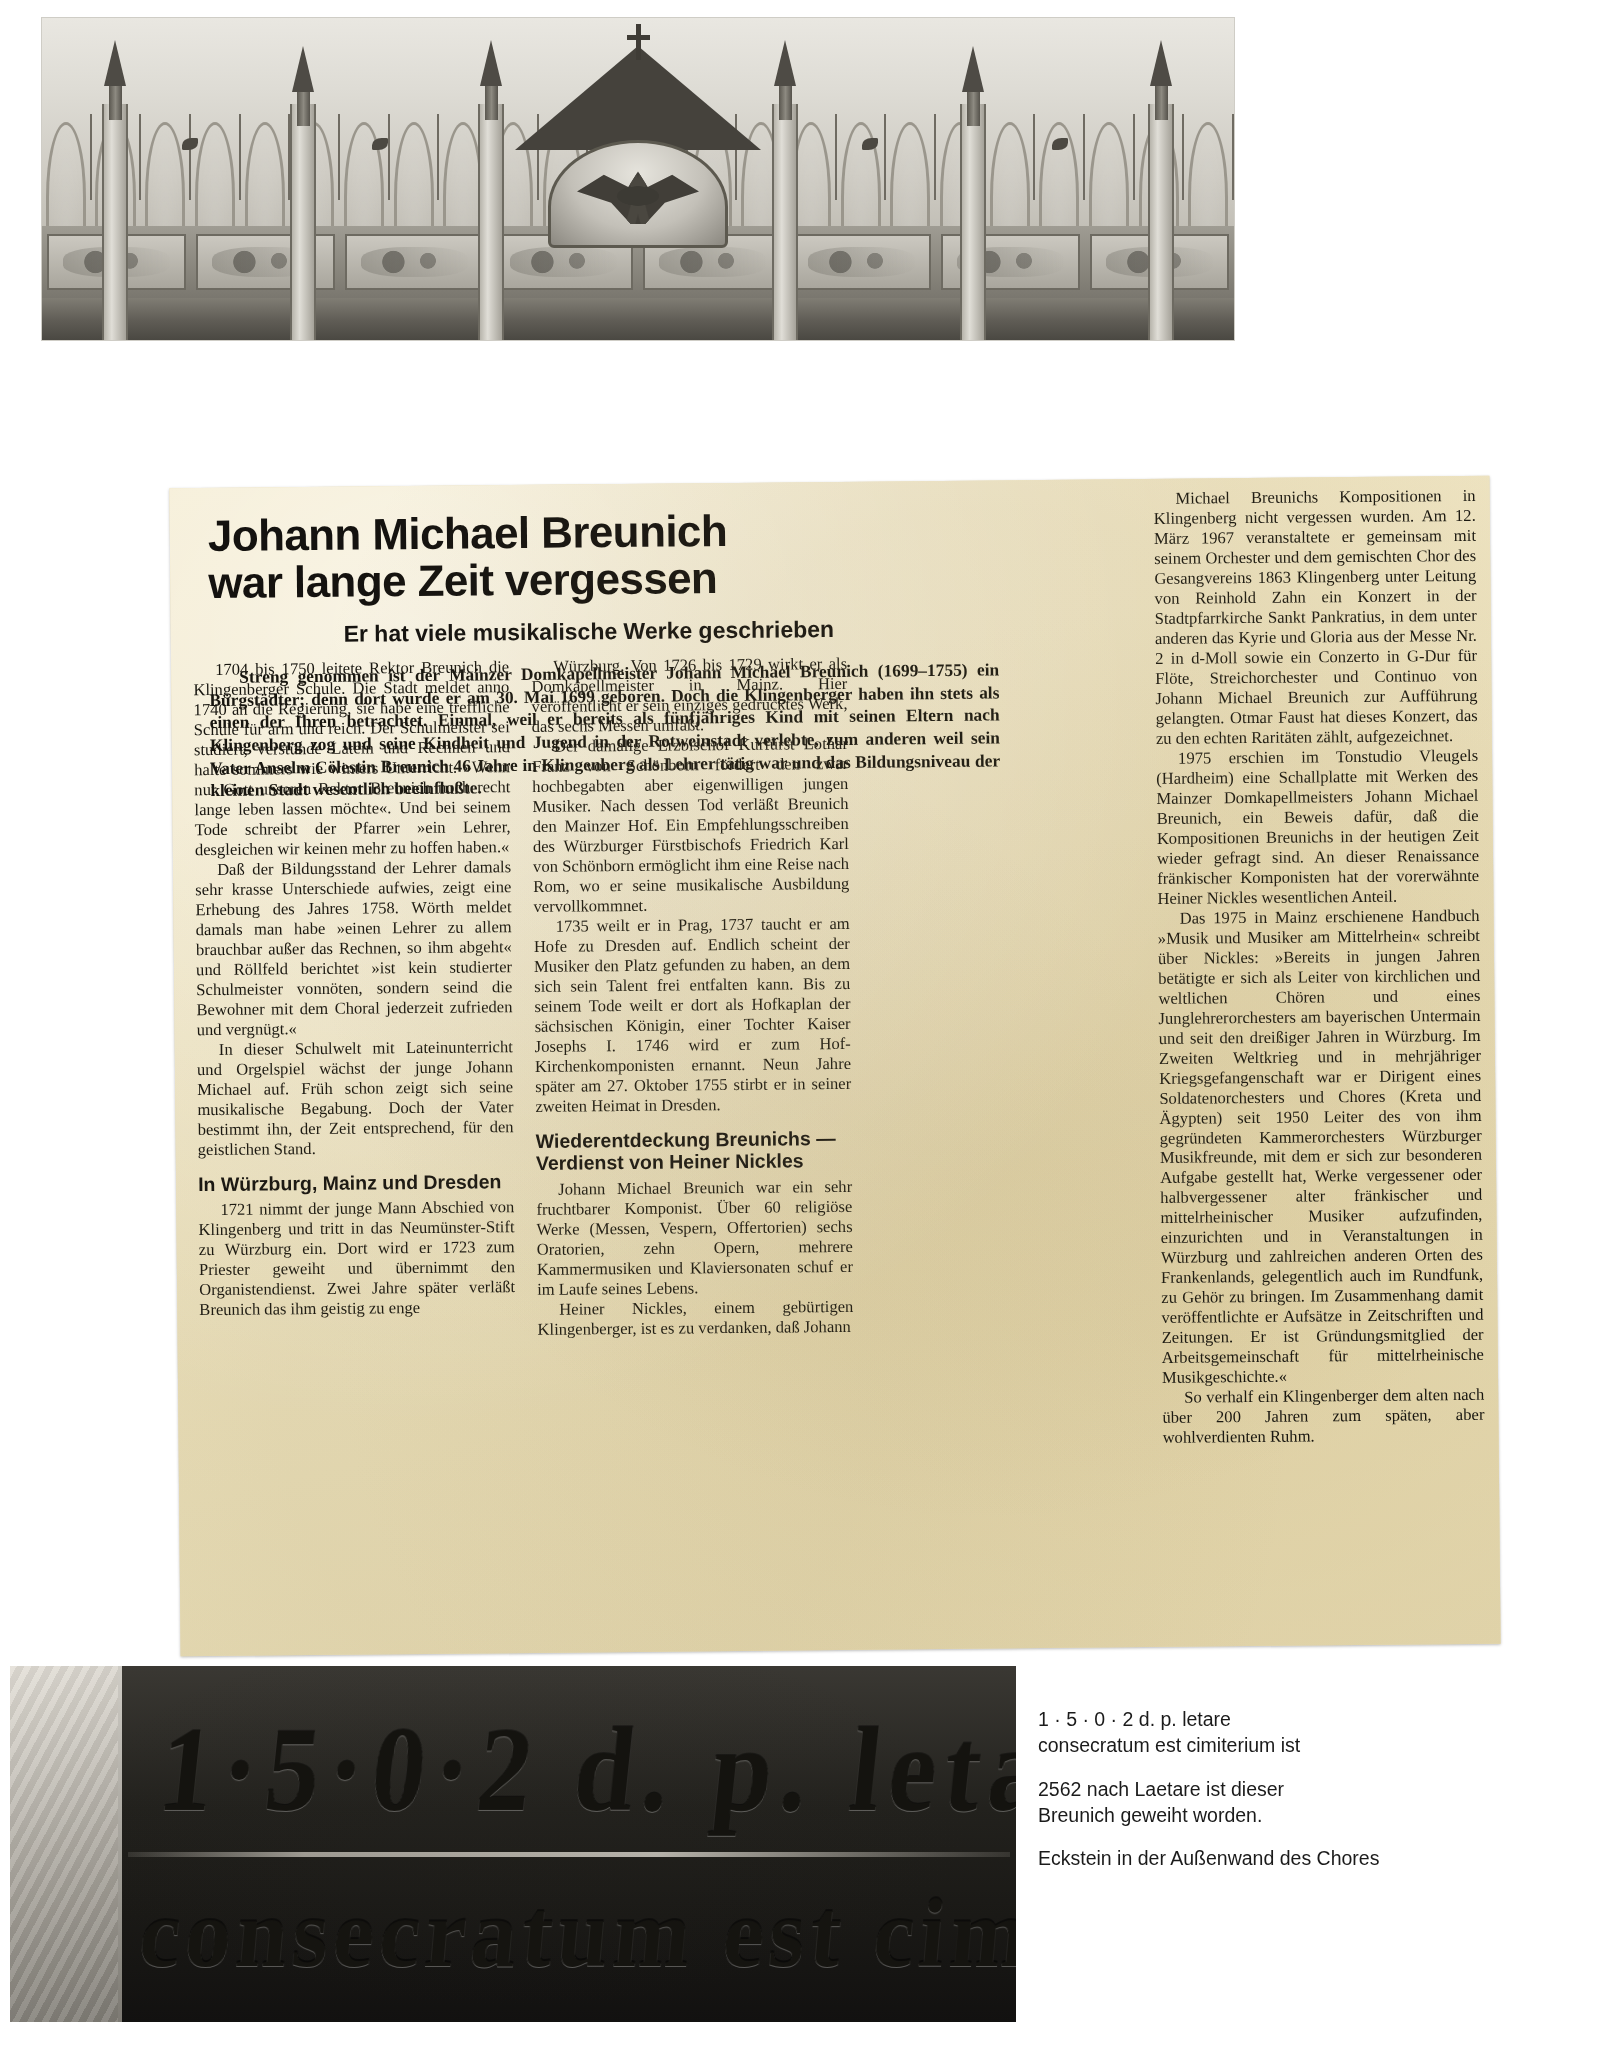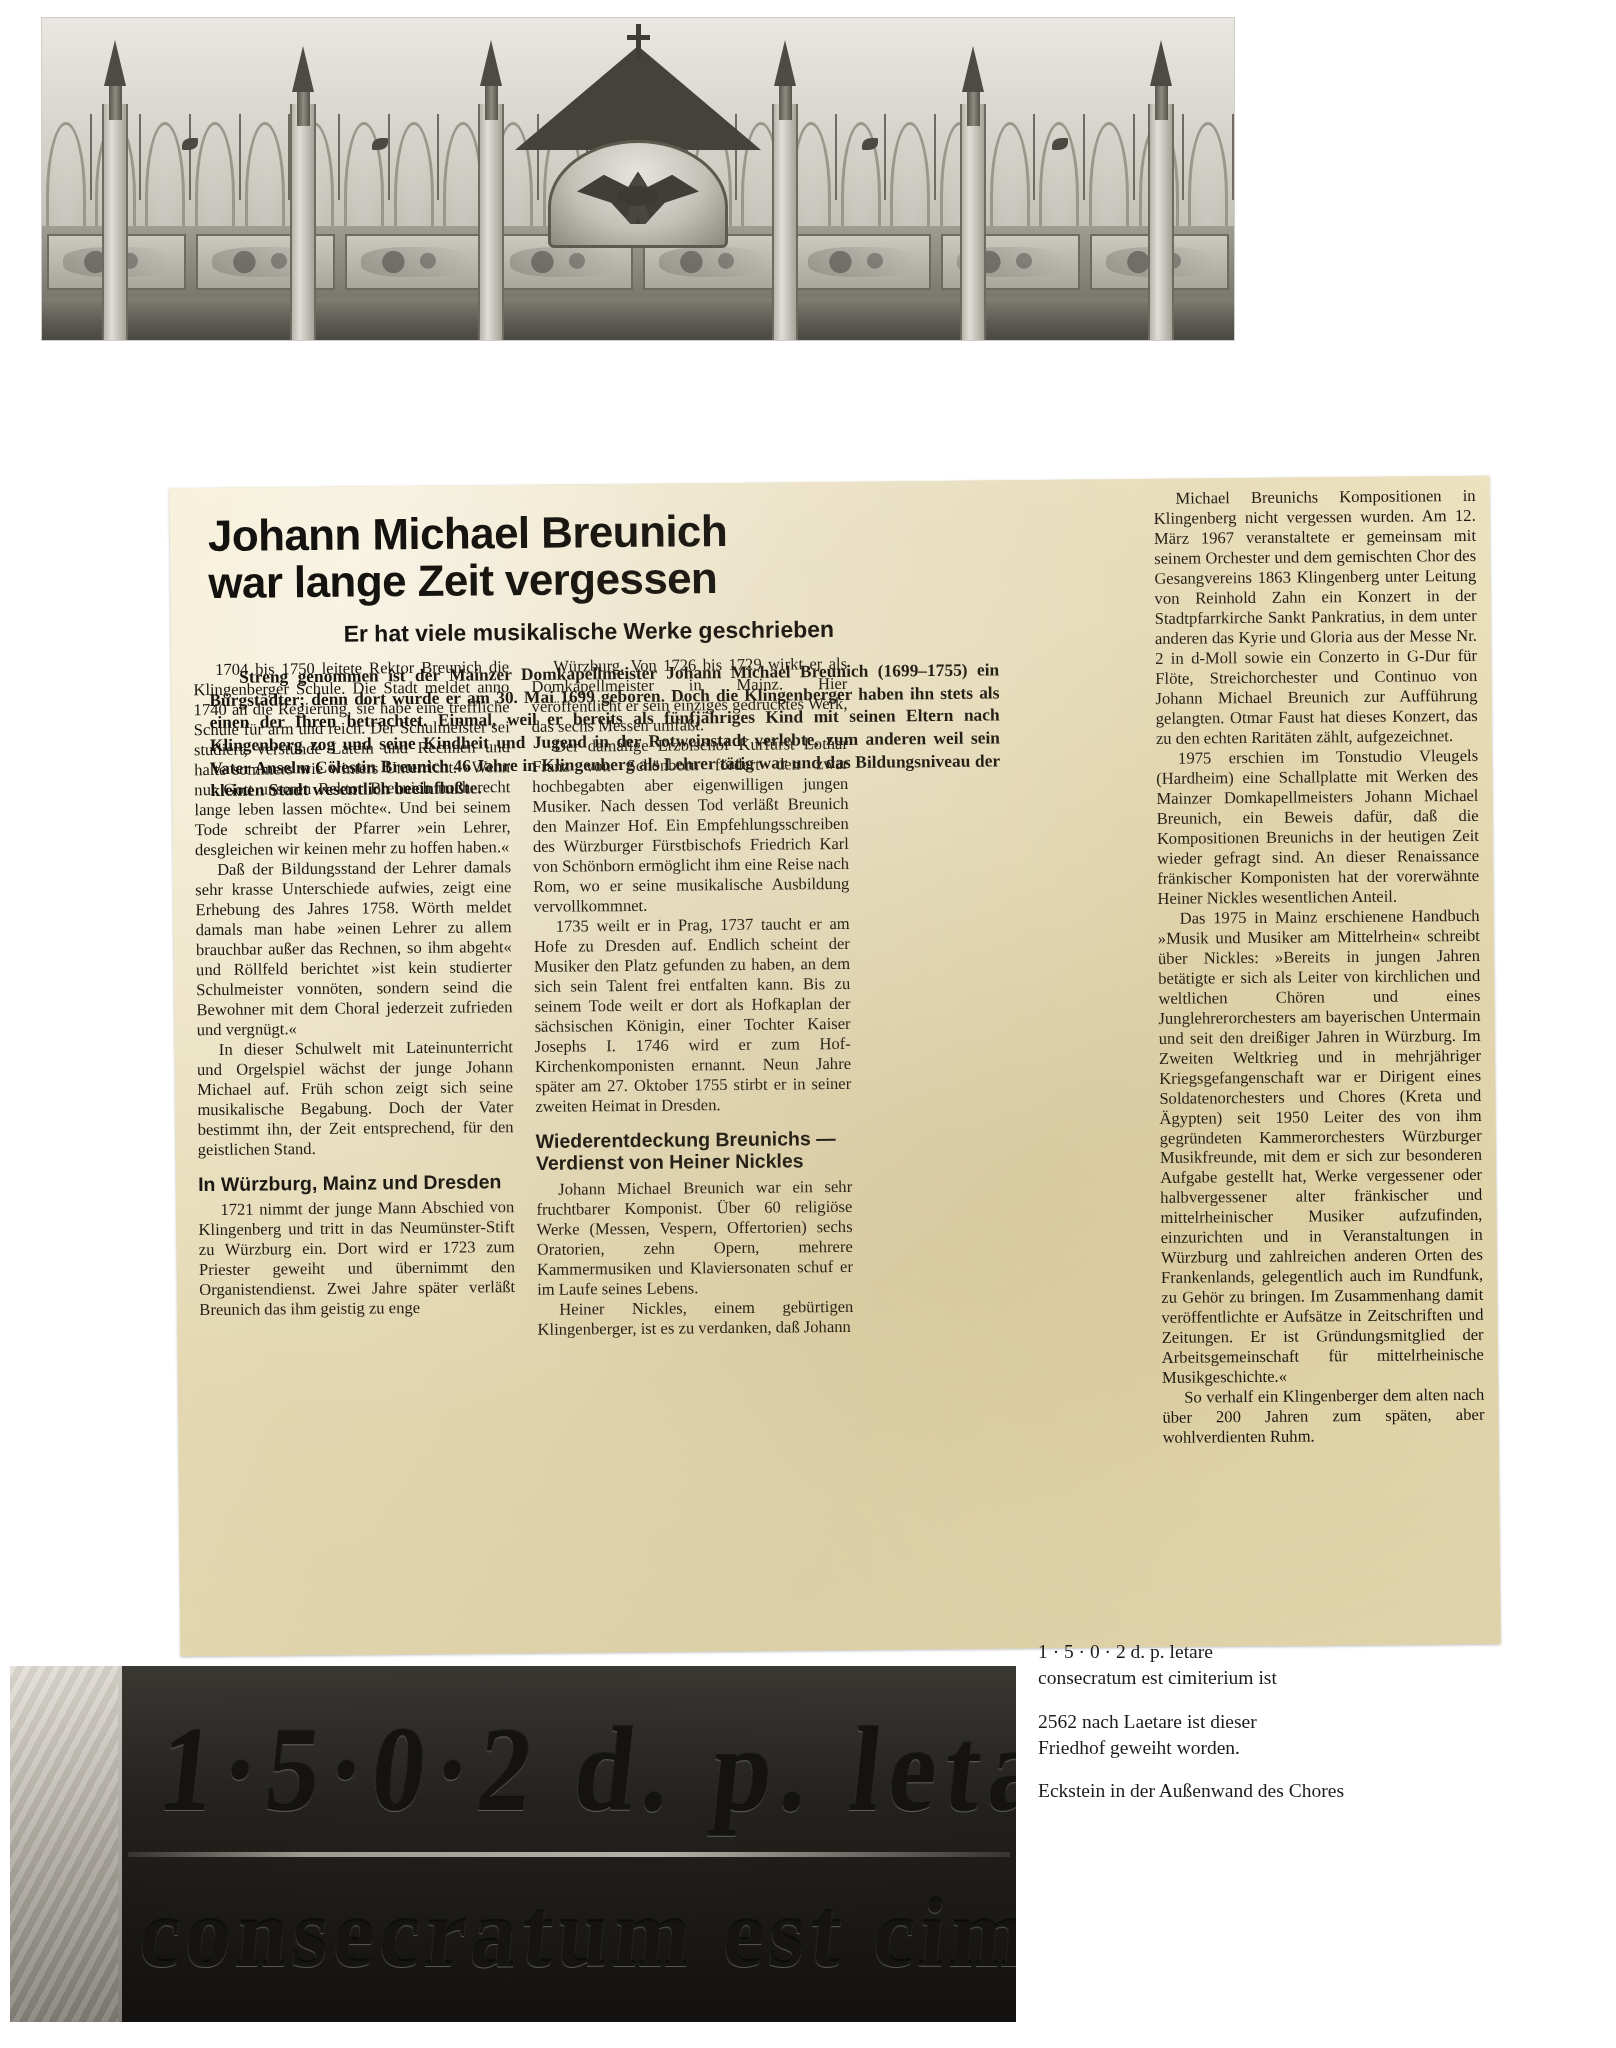--- a/index.html
+++ b/index.html
@@ -276,23 +276,23 @@
   .inscr.row2 {
     left: 130px; top: 214px;
     font-size: 92px;
     letter-spacing: 5px;
     transform: skewX(-5deg) scaleY(1.05);
     color: #151410;
   }
 
   .caption {
     position: absolute;
-    left: 1038px; top: 1639px;
+    left: 1038px; top: 1706px;
     width: 480px;
-    font-family: Liberation Serif, serif;
+    font-family: Liberation Sans, sans-serif;
     font-size: 19.5px;
     line-height: 1.35;
     color: #1b1b1b;
   }
   .caption .blk { margin-bottom: 17px; }
   .caption .blk:last-child { margin-bottom: 16px; }
 </style>
 </head>
 <body>
 
@@ -440,18 +440,18 @@
     <div class="inscr row2">consecratum est cimiterium ist</div>
   </div>
 
   <div class="caption">
     <div class="blk">
       <div>1 · 5 · 0 · 2 d. p. letare</div>
       <div>consecratum est cimiterium ist</div>
     </div>
     <div class="blk">
       <div>2562 nach Laetare ist dieser</div>
-      <div>Friedhof geweiht worden.</div>
+      <div>Breunich geweiht worden.</div>
     </div>
     <div class="blk">Eckstein in der Außenwand des Chores</div>
   </div>
 
 </div>
 
 </body></html>

